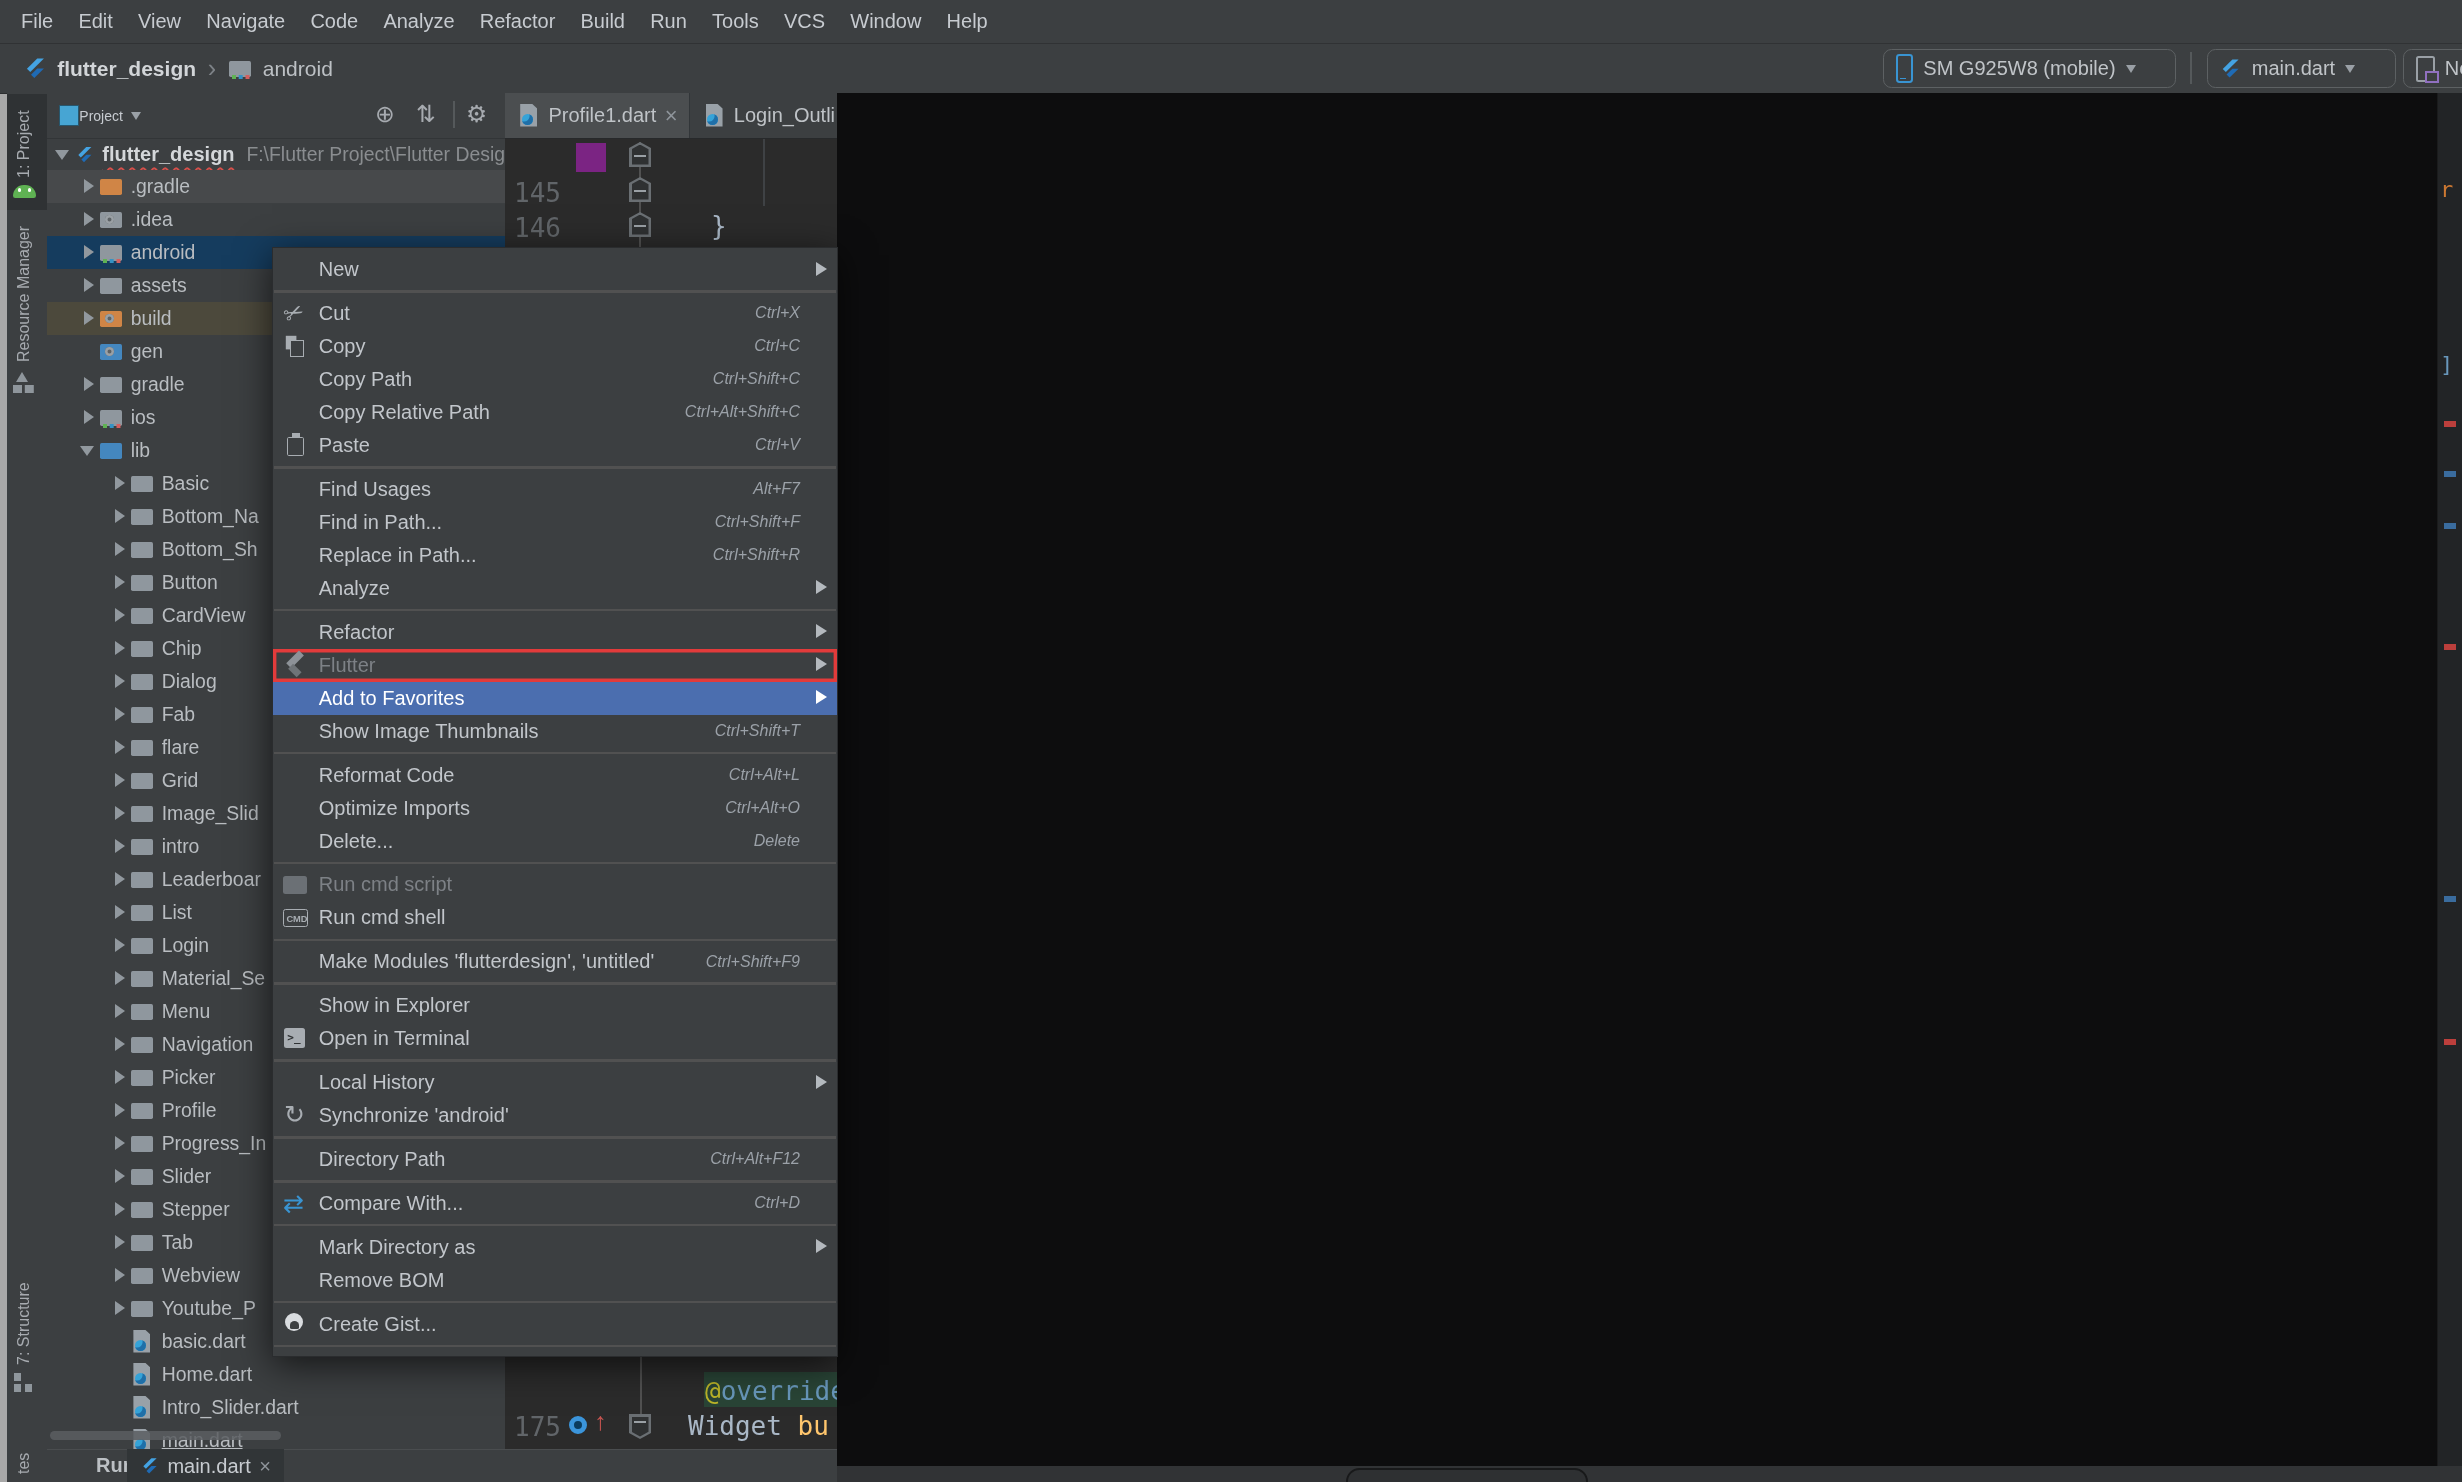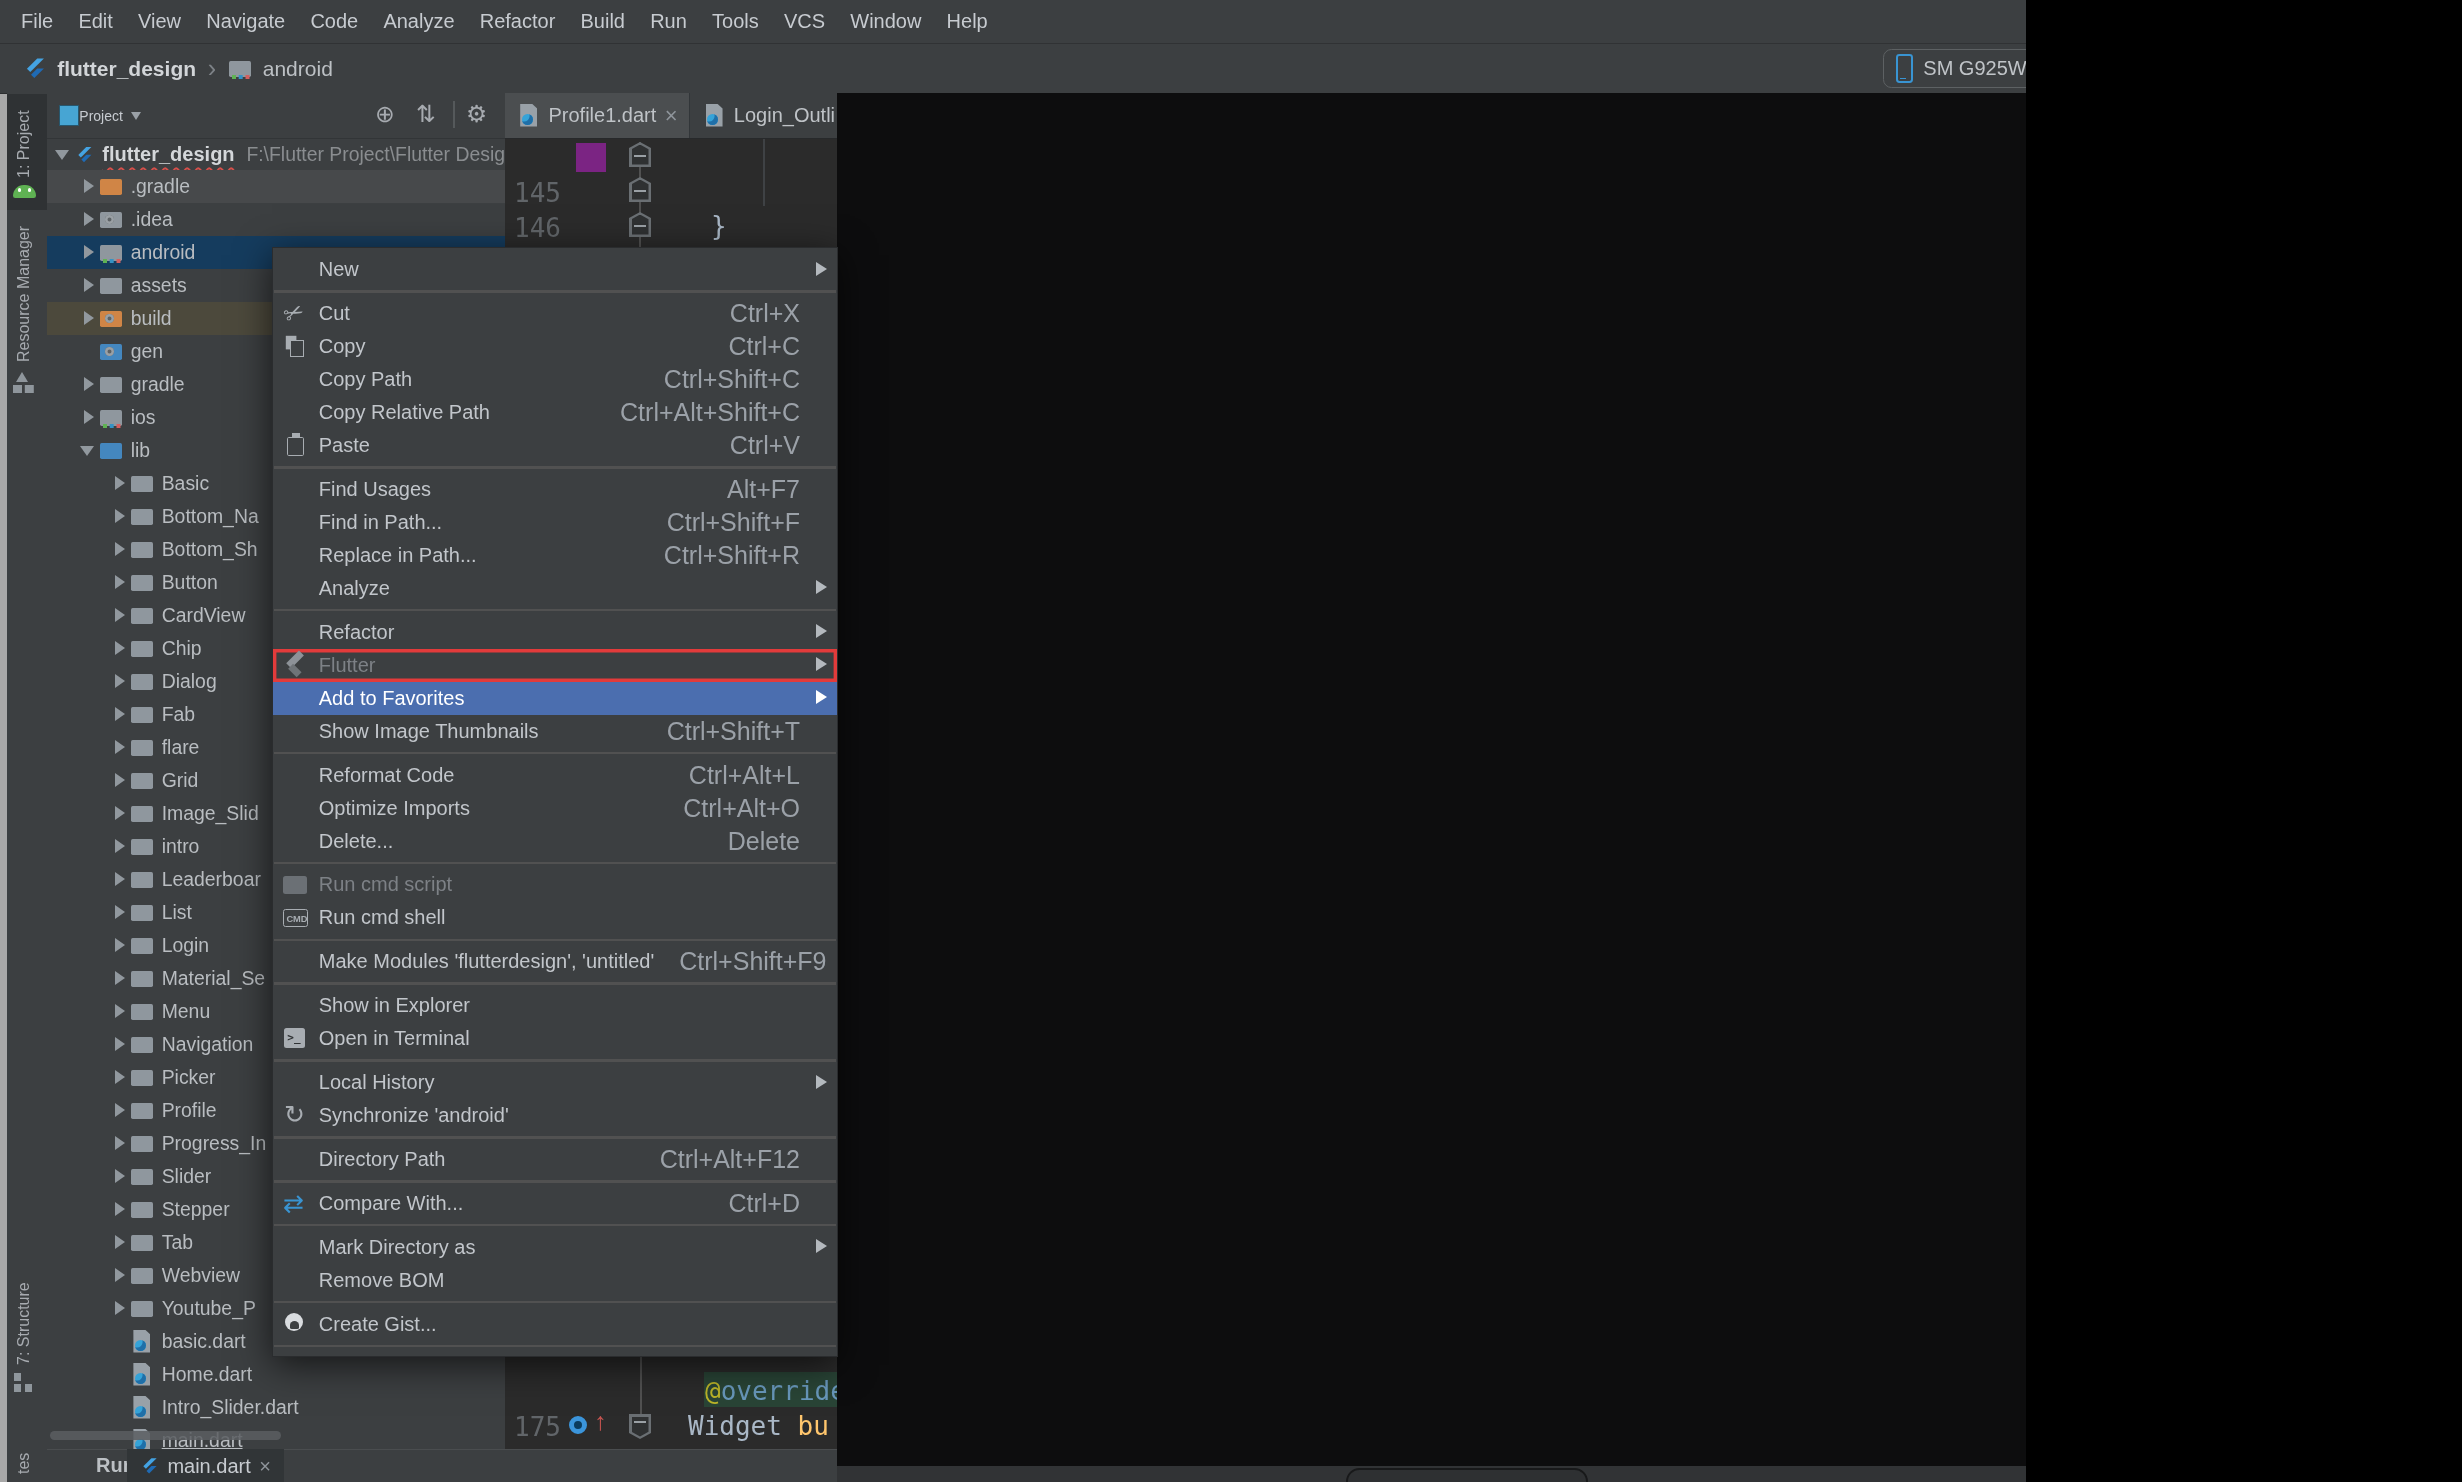--- a/index.html
+++ b/index.html
@@ -1,16 +1,16 @@
 <!DOCTYPE html>
 <html style="font-size:13.5px"><head>
 <meta charset="utf-8">
 <style>
   html,body{margin:0;padding:0;background:#000;}
-  #root{position:relative;width:2026px;height:1483px;background:#0d0d0e;overflow:hidden;
+  #root{position:relative;width:2462px;height:1483px;background:#0d0d0e;overflow:hidden;
         font-family:"Liberation Sans",sans-serif;color:#c2c6cb;-webkit-font-smoothing:antialiased;}
   .abs{position:absolute;}
 
   
   .menubar{left:0;top:0;width:2462px;height:44px;background:#3c3f41;border-bottom:0.8px solid #303234;
            display:flex;align-items:center;padding-left:8.4px;box-sizing:border-box;}
   .menubar .mb{padding:0 12.6px;font-size:20px;color:#c7cbd0;cursor:default;}
 
   
   .row2{left:0;top:44px;width:2462px;height:49px;background:#3c3f41;border-bottom:0.8px solid #2c2e30;}
@@ -117,21 +117,21 @@
          box-shadow:0 8.4px 34px rgba(0,0,0,.65);padding:5px 0;box-sizing:border-box;}
   .mi{display:flex;align-items:center;height:33px;padding:0 10px 0 8.4px;font-size:20px;color:#c2c6cb;}
   .mi[data-sep="true"]{height:2.5px;padding:0;margin:4.2px 0.8px;background:#515151;}
   .mi[data-state="selected"]{background:#4b6eaf;}
   .mi[data-state="selected"] .mil{color:#ffffff;}
   .mi[data-state="selected"] .mis{color:#e8ecf2;}
   .mi[data-state="disabled"] .mil{color:#7d8186;}
   .mi[data-box="true"]{box-shadow:inset 0 0 0 3.4px #e23b3b;}
   .mic{width:29px;height:29px;flex:0 0 29px;margin-right:8.4px;position:relative;}
   .mil{white-space:nowrap;}
-  .mis{margin-left:auto;color:#9ba1a8;font-size:25px;padding-left:25px;white-space:nowrap;}
+  .mis{margin-left:auto;color:#9ba1a8;font-size:16px;padding-left:25px;white-space:nowrap;font-style:italic;}
   .mia{width:22px;height:29px;flex:0 0 22px;position:relative;margin-left:5px;}
   .mia[data-arrow="true"]::before{content:'';position:absolute;right:0;top:6.7px;border-left:11px solid #b4b9be;border-top:7.6px solid transparent;border-bottom:7.6px solid transparent;}
   .mi[data-state="selected"] .mia[data-arrow="true"]::before{border-left-color:#ffffff;}
   
   .mic[data-icon="scissors"]::before{content:'\2702';position:absolute;left:2.5px;top:0;font-size:23.6px;color:#a8adb2;transform:rotate(-25deg);}
   .mic[data-icon="copy"]::before{content:'';position:absolute;left:8.4px;top:8.4px;width:11.8px;height:15px;border:1.7px solid #a8adb2;background:#3c3f41;box-shadow:-5.9px -5.9px 0 -1.7px #a8adb2;}
   .mic[data-icon="clipboard"]::before{content:'';position:absolute;left:5.9px;top:5.9px;width:14.3px;height:17.7px;border:1.7px solid #a8adb2;border-radius:1.7px;}
   .mic[data-icon="clipboard"]::after{content:'';position:absolute;left:11px;top:2.5px;width:7.6px;height:4.2px;background:#a8adb2;}
   .mic[data-icon="flutter"]::before{content:'';position:absolute;left:4.2px;top:5px;width:17.7px;height:6.7px;background:#8d9298;transform:rotate(-45deg);}
   .mic[data-icon="flutter"]::after{content:'';position:absolute;left:7.6px;top:16px;width:11.8px;height:6.7px;background:#6f7478;transform:rotate(45deg);}

